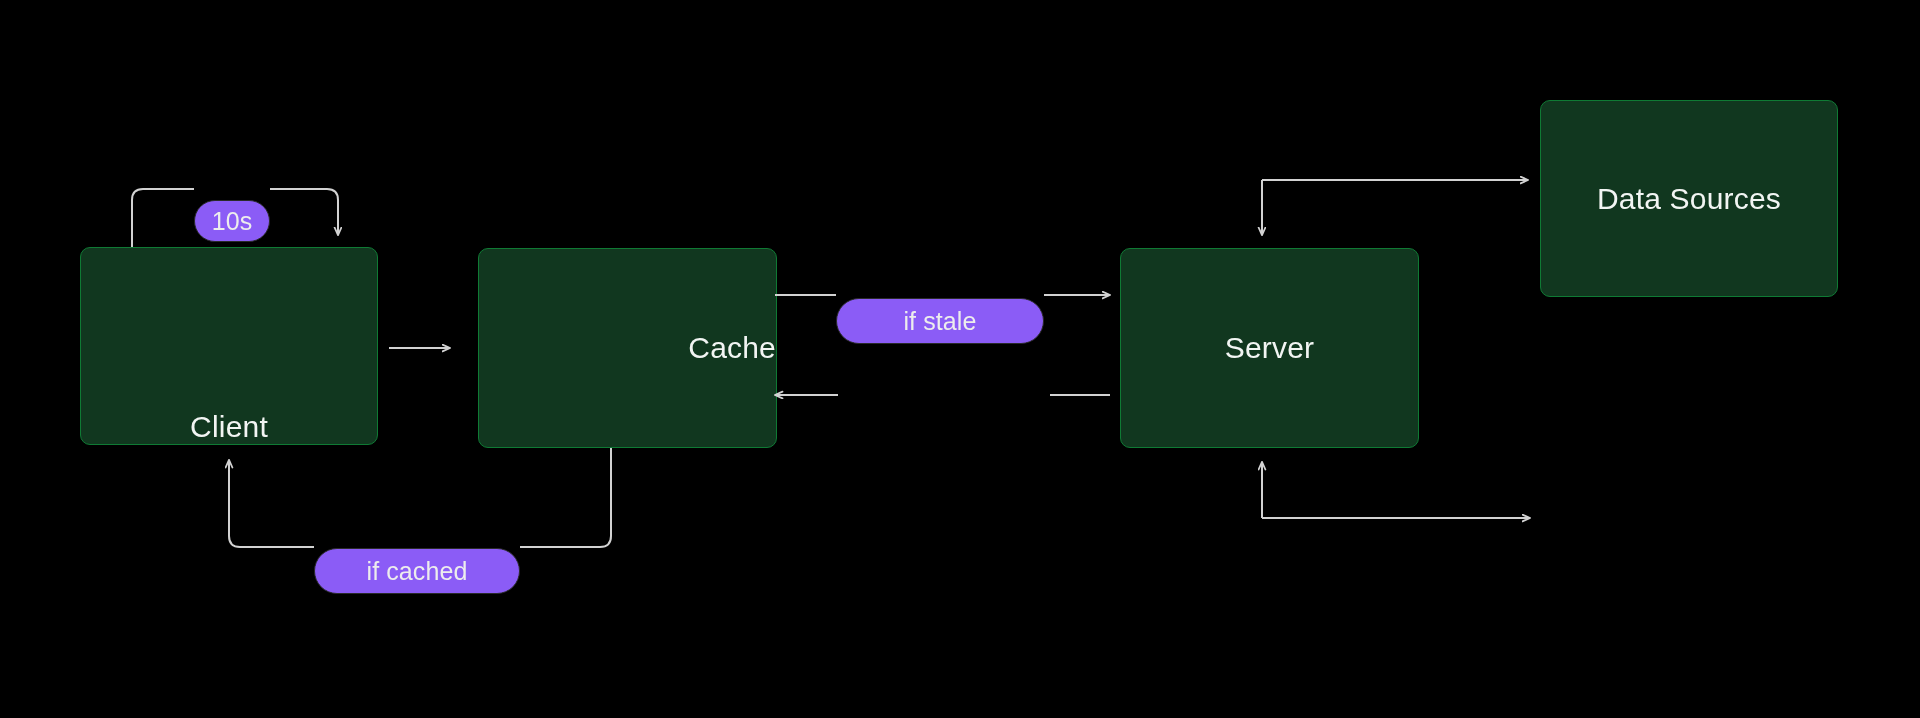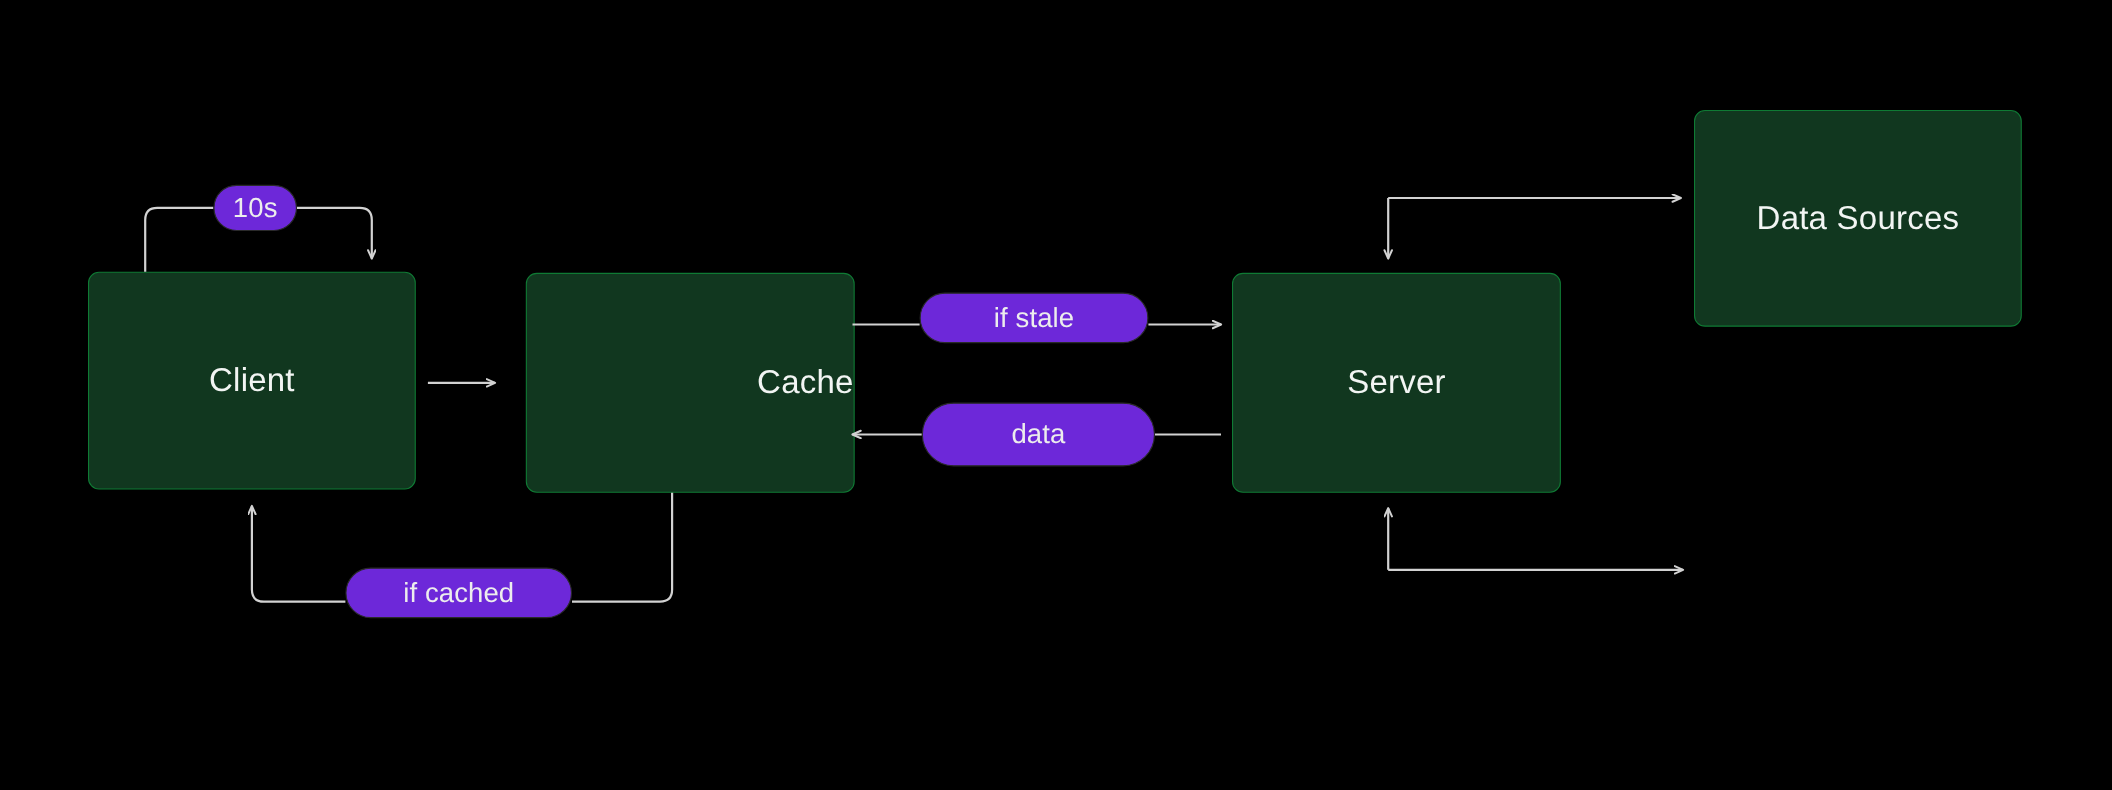--- a/index.html
+++ b/index.html
@@ -32,37 +32,38 @@
     justify-content: center;
   }
   .node-label {
     color: #f2f5f3;
     font-size: 30px;
     font-weight: 400;
     letter-spacing: 0.2px;
     font-family: "Liberation Sans", sans-serif;
     white-space: nowrap;
   }
-  #node-client  { left: 80px;   top: 247px; width: 298px; height: 198px; }
+  #node-client  { left: 80px;   top: 247px; width: 298px; height: 198px; align-items: flex-end; }
   #node-cache   { left: 478px;  top: 248px; width: 299px; height: 200px; justify-content: flex-end; }
   #node-server  { left: 1120px; top: 248px; width: 299px; height: 200px; }
   #node-data-sources { left: 1540px; top: 100px; width: 298px; height: 197px; }
   #node-kv      { left: 1542px; top: 418px; width: 298px; height: 199px; }
 
   
   .pill {
     position: absolute;
     box-sizing: border-box;
-    background: #6d28d9;
+    background: #8b5cf6;
     border: 1px solid #2a2a2a;
     border-radius: 999px;
     display: flex;
     align-items: center;
     justify-content: center;
     z-index: 4;
+    margin-top: 32px;
   }
   .pill-label {
     color: #ededed;
     font-size: 25px;
     font-weight: 400;
     font-family: "Liberation Sans", sans-serif;
     white-space: nowrap;
     letter-spacing: 0.1px;
   }
   #pill-10s       { left: 194px; top: 168px; width: 76px;  height: 42px; }
@@ -139,21 +140,18 @@
 
 
   <div class="pill" id="pill-10s">
     <span class="pill-label">10s</span>
   </div>
 
   <div class="pill" id="pill-if-stale">
     <span class="pill-label">if stale</span>
   </div>
 
-  <div class="pill" id="pill-data">
-    <span class="pill-label">data</span>
-  </div>
 
   <div class="pill" id="pill-if-cached">
     <span class="pill-label">if cached</span>
   </div>
 
 </div>
 
 </body></html>

